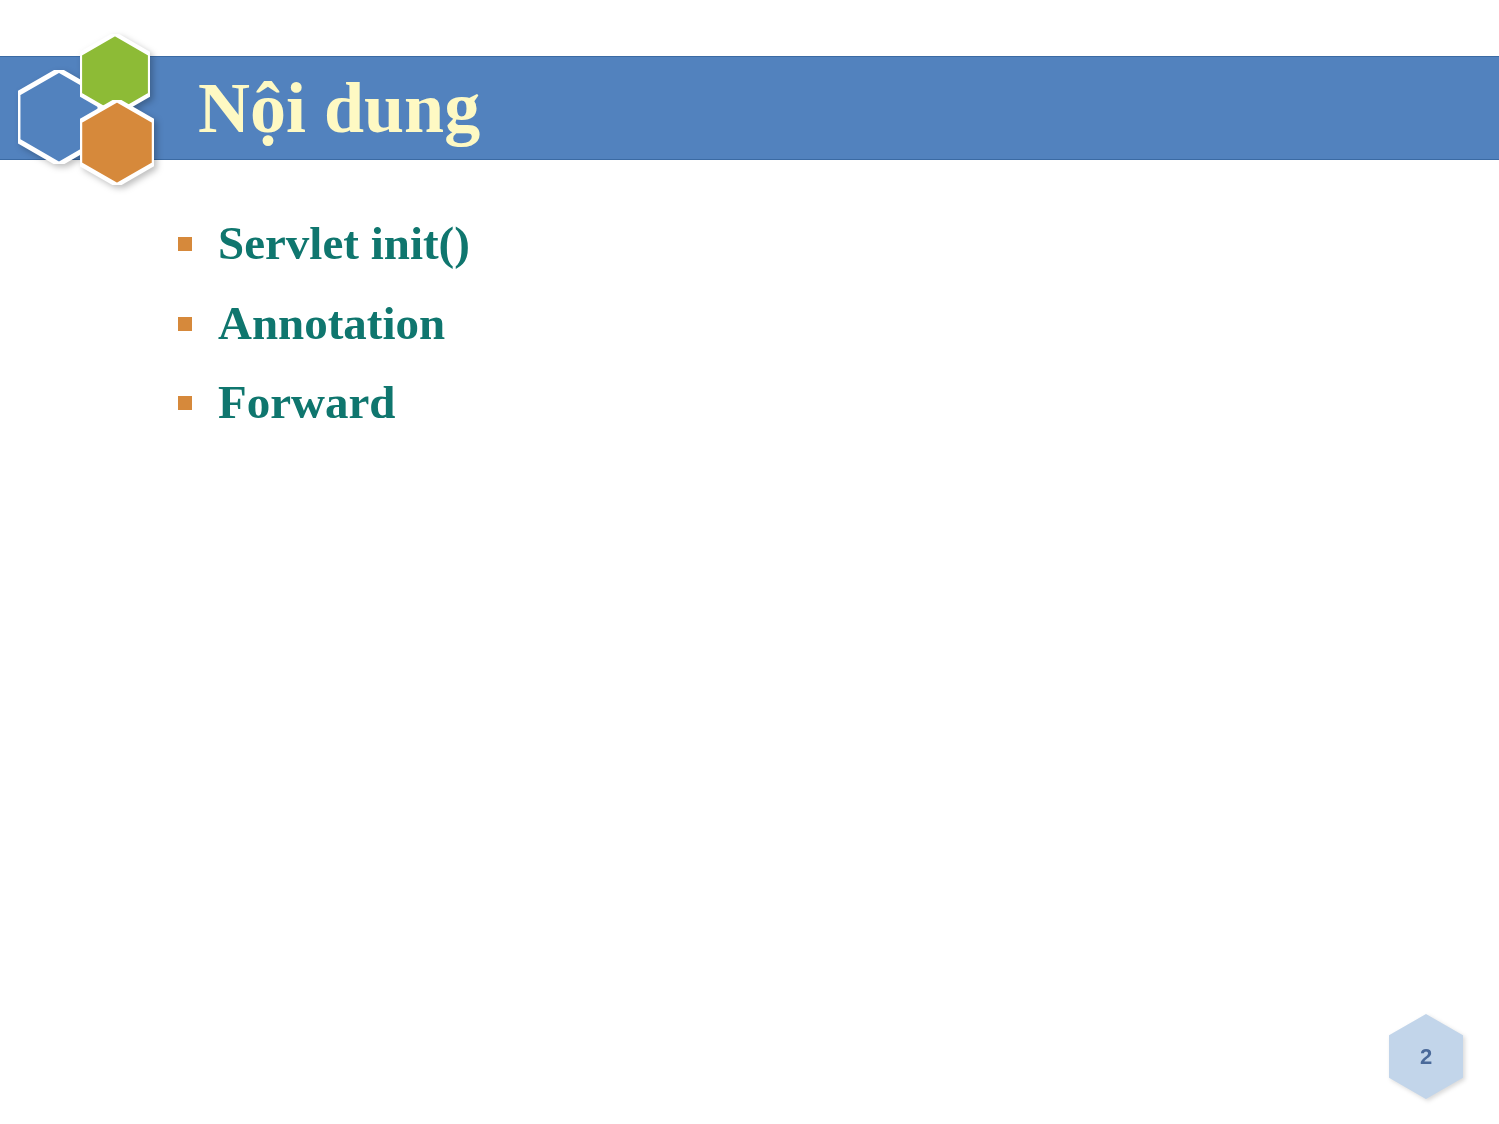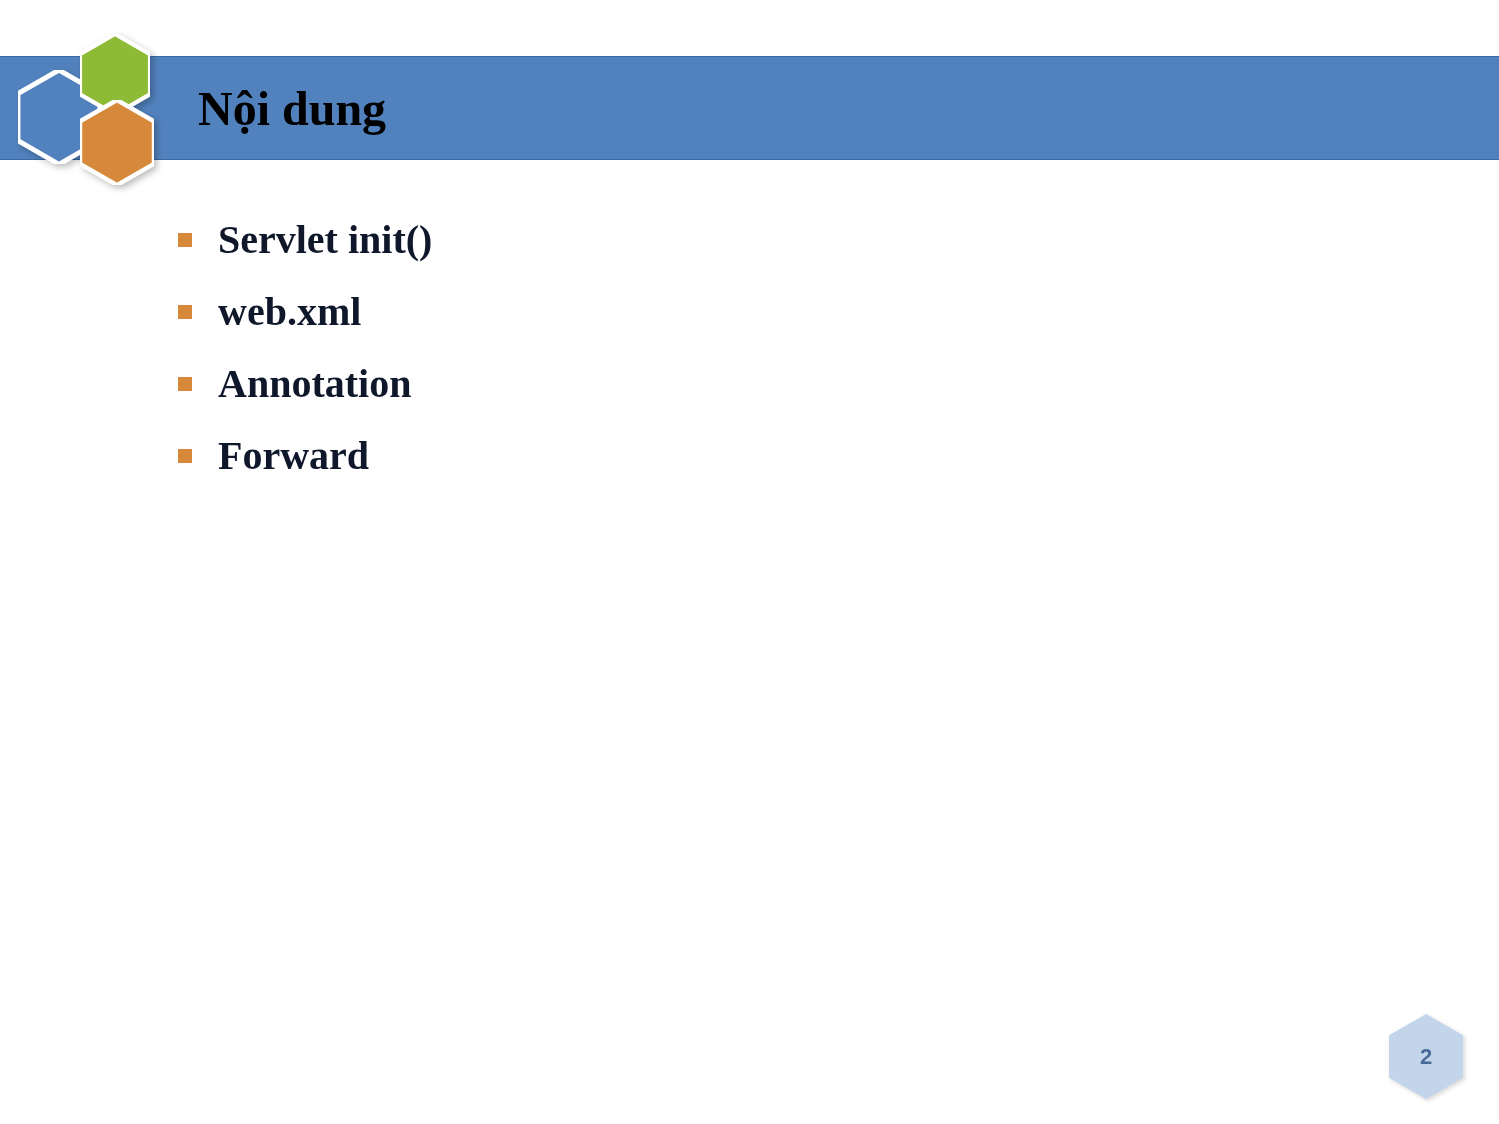--- a/index.html
+++ b/index.html
@@ -22,22 +22,22 @@
     background: #5282be;
     border-top: 1px solid #3b6aa3;
     border-bottom: 1px solid #3b6aa3;
     display: flex;
     align-items: center;
     padding-left: 198px;
     box-sizing: border-box;
   }
 
   .title-text {
-    color: #000000;
-    font-size: 48px;
+    color: #fef9c3;
+    font-size: 72px;
     font-weight: bold;
   }
 
   .hex-group {
     position: absolute;
     top: 34px;
     left: 18px;
     width: 160px;
     height: 160px;
     filter: drop-shadow(3px 3px 3px rgba(0,0,0,0.25));
@@ -63,22 +63,22 @@
     margin-bottom: 28px;
   }
   .bullet-mark {
     width: 14px;
     height: 14px;
     background: #d6893b;
     margin-right: 26px;
     flex: 0 0 auto;
   }
   .bullet-text {
-    color: #0f172a;
-    font-size: 40px;
+    color: #0f766e;
+    font-size: 47px;
     font-weight: bold;
     line-height: 1.1;
   }
 
   .page-num-wrap {
     position: absolute;
     right: 36px;
     bottom: 24px;
     width: 74px;
     height: 86px;
@@ -125,24 +125,20 @@
   </div>
 </div>
 
 <div class="content">
   <div class="bullet-row">
     <span class="bullet-mark"></span>
     <span class="bullet-text">Servlet init()</span>
   </div>
   <div class="bullet-row">
     <span class="bullet-mark"></span>
-    <span class="bullet-text">web.xml</span>
-  </div>
-  <div class="bullet-row">
-    <span class="bullet-mark"></span>
     <span class="bullet-text">Annotation</span>
   </div>
   <div class="bullet-row">
     <span class="bullet-mark"></span>
     <span class="bullet-text">Forward</span>
   </div>
 </div>
 
 <div class="page-num-wrap">
   <svg viewBox="0 0 100 115">

